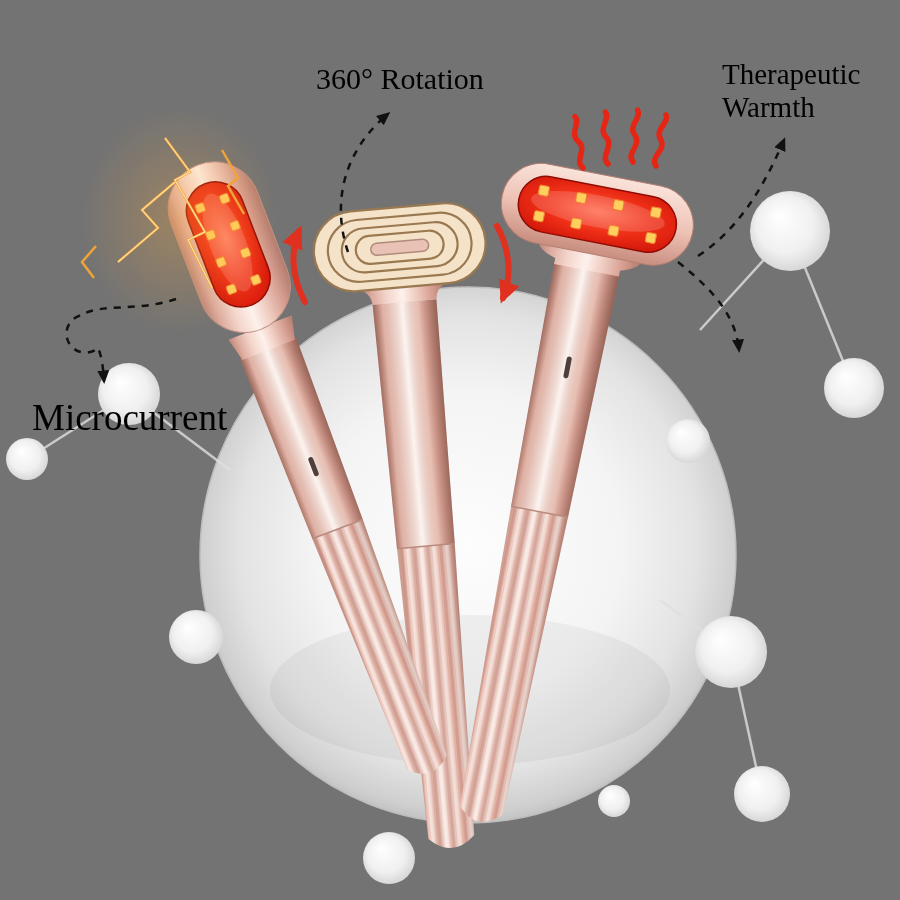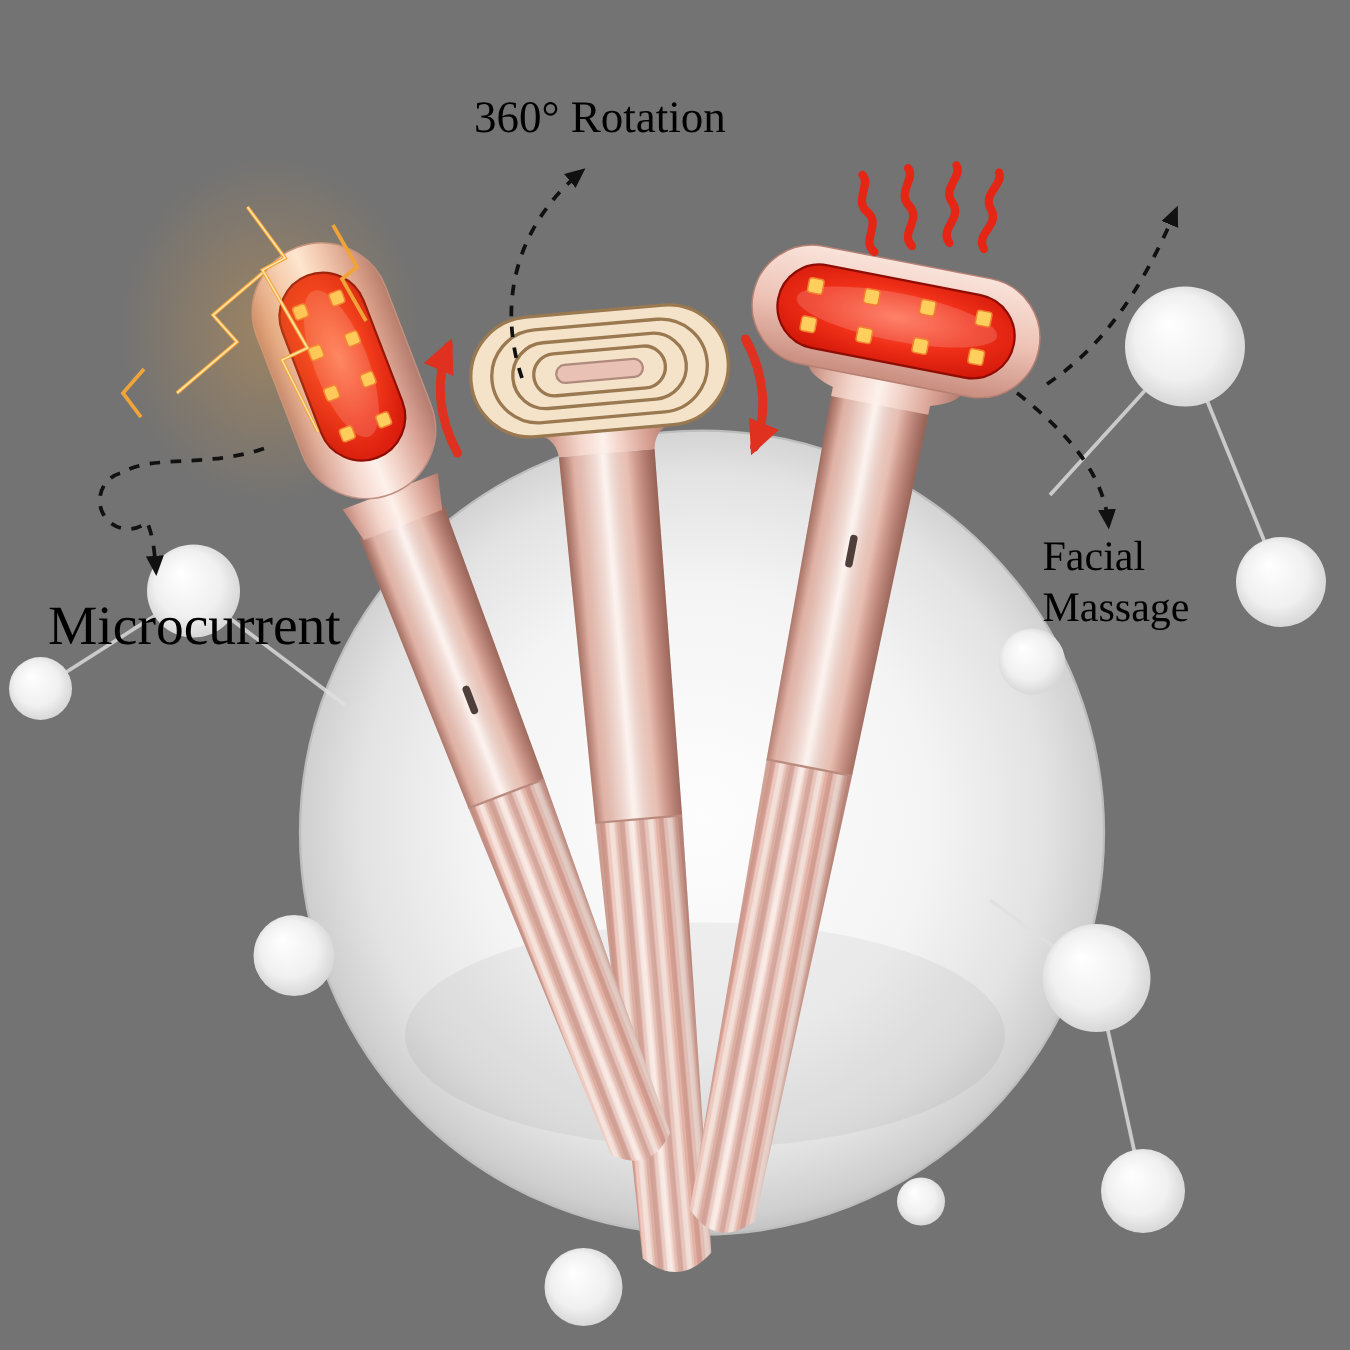--- a/index.html
+++ b/index.html
@@ -185,16 +185,16 @@
 
   <g fill="none" stroke="#111111" stroke-width="2.5" stroke-dasharray="7 7">
     <path d="M 348,252 C 332,205 342,152 388,114" marker-end="url(#mBlack)"></path>
     <path d="M 698,256 C 734,232 760,196 784,140" marker-end="url(#mBlack)"></path>
     <path d="M 176,299 C 138,312 100,303 82,315 a 19,19 0 1 0 16,33 c 4,9 5,19 6,33" marker-end="url(#mBlack)"></path>
     <path d="M 678,262 C 716,292 736,318 739,350" marker-end="url(#mBlack)"></path>
   </g>
 </svg>
 
 <div class="label" id="rotation-label">360° Rotation</div>
+<div class="label" id="warmth-label">Therapeutic Warmth</div>
 <div class="label" id="microcurrent-label">Microcurrent</div>
-<div class="label" id="massage-label">Facial Massage</div>
 
 </div>
 
 </body></html>

